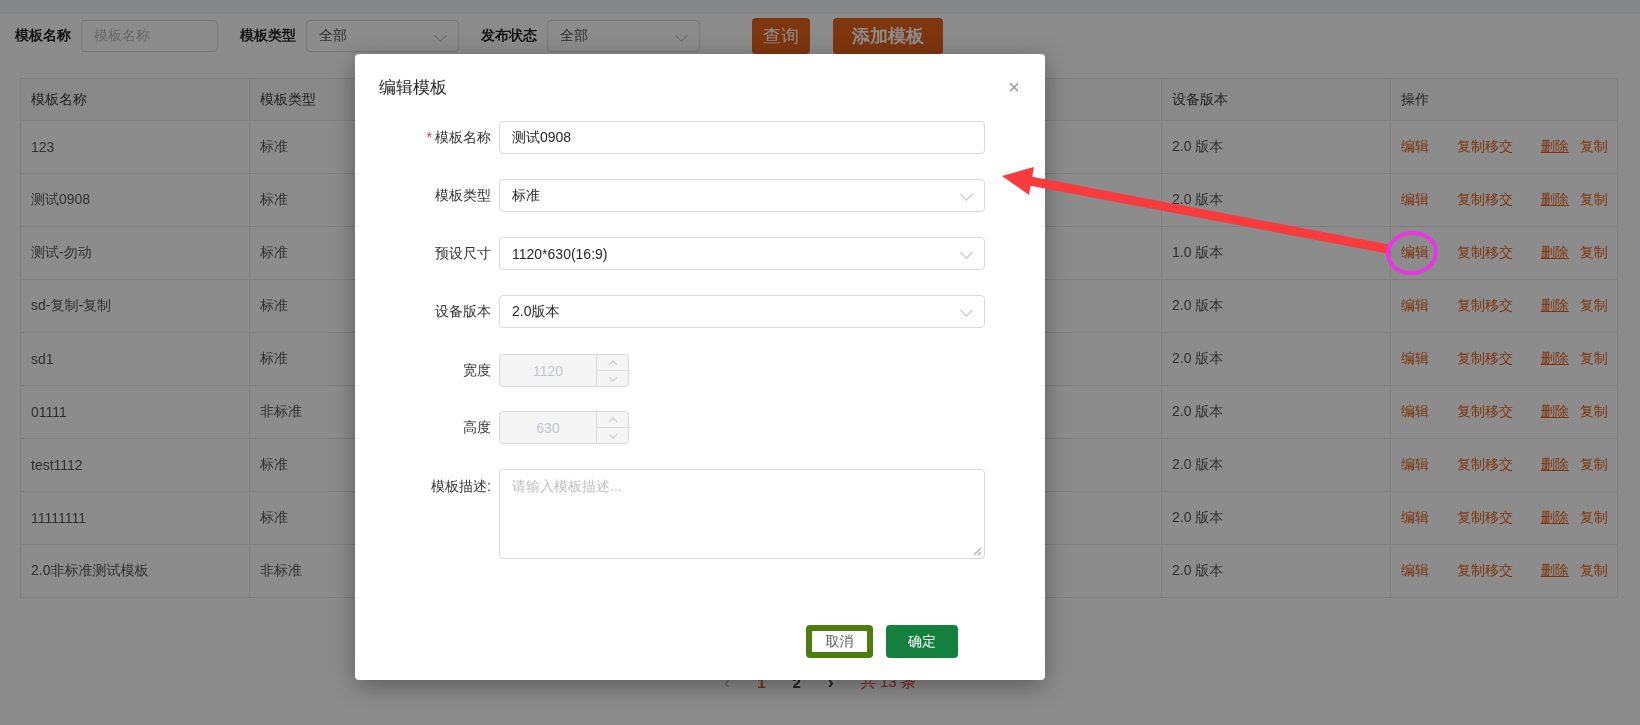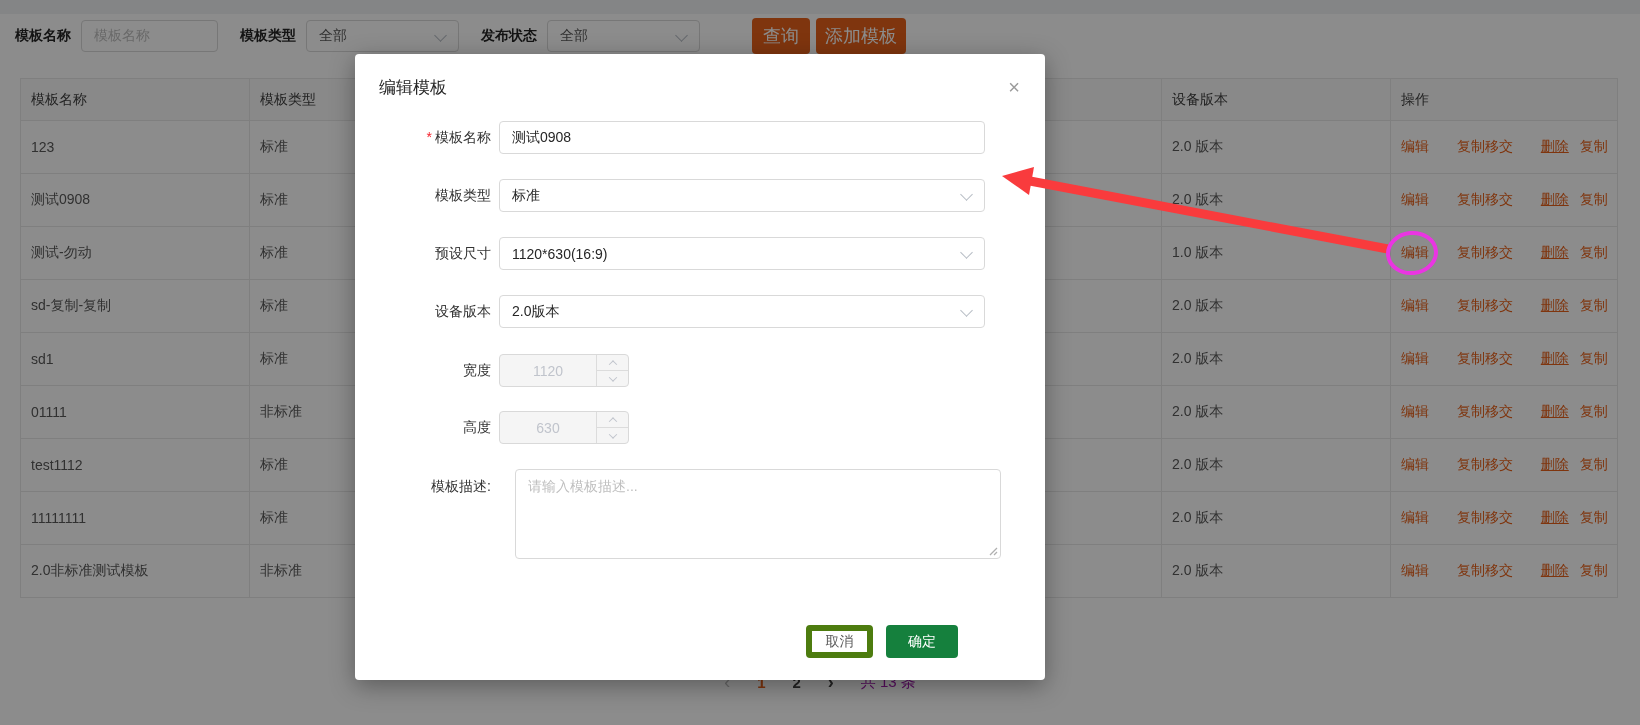--- a/index.html
+++ b/index.html
@@ -10,39 +10,39 @@
   .filter-bar { position:absolute; left:0; top:14px; width:1640px; height:43px; background:#ffffff; display:flex; align-items:center; }
   .f-label { font-weight:700; color:#262626; margin-right:10px; white-space:nowrap; }
   .f-input, .f-select { height:32px; border:1px solid #d9d9d9; border-radius:4px; background:#fff; display:flex; align-items:center; padding:0 12px; color:#595959; position:relative; }
   .f-input { width:137px; margin-right:22px; }
   .f-input .ph, .ta-ph { color:#bfbfbf; }
   .f-select { width:153px; margin-right:22px; }
   .chev { width:9px; height:9px; border-right:1.5px solid #b6bcc4; border-bottom:1.5px solid #b6bcc4; transform:rotate(45deg); position:absolute; right:13px; top:10px; }
   .btn { border:none; border-radius:4px; color:#fff; font-size:18px; height:36px; cursor:pointer; }
   .btn-primary { background:#e8611a; }
   .btn-query { width:58px; margin-left:30px; }
-  .btn-add { width:90px; margin-left:6px; }
+  .btn-add { width:110px; margin-left:23px;font-weight:bold; }
 
   .content { position:absolute; left:0; top:57px; width:1640px; height:668px; background:#ffffff; }
 
   table.grid { position:absolute; left:20px; top:21px; width:1597px; border-collapse:collapse; table-layout:fixed; background:#fff; }
   table.grid th, table.grid td { border:1px solid #e8e8e8; text-align:left; font-weight:400; overflow:hidden; white-space:nowrap; }
   table.grid th { height:42px; background:#fafafa; color:#404040; padding:0 10px; }
   table.grid td { height:53px; color:#595959; padding:0 10px; }
   .c1{width:229px;} .c2{width:912px;} .c3{width:229px;} .c4{width:227px;}
   td.actions a { color:#e8611a; text-decoration:none; margin-right:24px; cursor:pointer; }
   td.actions a.tight { margin-right:7px;text-decoration:underline; }
   td.actions a:last-child { margin-right:0; }
 
   .pagination { position:absolute; left:0; top:615px; width:1640px; display:flex; justify-content:center; align-items:center; gap:27px; font-size:15px; color:#404040; }
   .pg-prev { color:#bfbfbf; font-size:18px; }
   .pg-next { color:#404040; font-size:18px; font-weight:700; cursor:pointer; }
   .pg-num { font-weight:700; cursor:pointer; }
   .pg-num.active { color:#e8611a; }
-  .pg-total { color:#a21caf; }
+  .pg-total { color:#ef4444; }
 
   
   .mask { position:absolute; inset:0; background:rgba(0,0,0,0.45); z-index:10; }
 
   
   .modal { position:absolute; left:355px; top:54px; width:690px; height:626px; background:#fff; border-radius:4px; box-shadow:0 6px 24px rgba(0,0,0,.35); z-index:20; }
   .m-title { position:absolute; left:24px; top:22px; font-size:17px; color:#262626; font-weight:500; }
   .m-close { position:absolute; right:20px; top:22px; width:22px; height:22px; font-size:20px; line-height:22px; text-align:center; color:#9b9b9b; cursor:pointer; }
   .m-row { position:absolute; left:0; display:flex; }
   .m-label { width:144px; text-align:right; color:#333; padding-right:8px; line-height:33px; white-space:nowrap; }
@@ -50,21 +50,21 @@
   .m-ctrl { position:relative; height:33px; border:1px solid #d9d9d9; border-radius:4px; background:#fff; display:flex; align-items:center; padding:0 12px; color:#262626; }
   .w-wide { width:486px; }
   .w-num  { width:130px; background:#f5f5f5; color:#c0c4cc; padding:0; }
   .num-val { flex:1; text-align:center; }
   .stepper { width:32px; height:100%; border-left:1px solid #dcdcdc; display:flex; flex-direction:column; }
   .step { flex:1; display:flex; align-items:center; justify-content:center; position:relative; }
   .step + .step { border-top:1px solid #dcdcdc; }
   .s-chev { width:6px; height:6px; border-right:1.2px solid #c0c4cc; border-bottom:1.2px solid #c0c4cc; }
   .s-up { transform:rotate(-135deg) translate(-1px,-1px); }
   .s-dn { transform:rotate(45deg) translate(-1px,-1px); }
-  .m-textarea { position:relative; width:486px; height:90px; border:1px solid #d9d9d9; border-radius:4px; background:#fff; padding:8px 12px;margin-left:16px; }
+  .m-textarea { position:relative; width:486px; height:90px; border:1px solid #d9d9d9; border-radius:4px; background:#fff; padding:8px 12px; }
   .resize-handle { position:absolute; right:2px; bottom:2px; }
   .m-footer { position:absolute; left:0; top:571px; width:690px; display:flex; justify-content:flex-end; padding-right:87px; gap:13px; }
   .m-btn { height:33px; border-radius:4px; font-size:14px; cursor:pointer; }
   .m-cancel { width:67px; background:#fff; border:6px solid #4d7c0f; color:#595959; }
   .m-ok { width:72px; background:#15803d; border:none; color:#fff; }
 
   
   .annotations { position:absolute; inset:0; z-index:30; pointer-events:none; }
 </style>
 </head>

